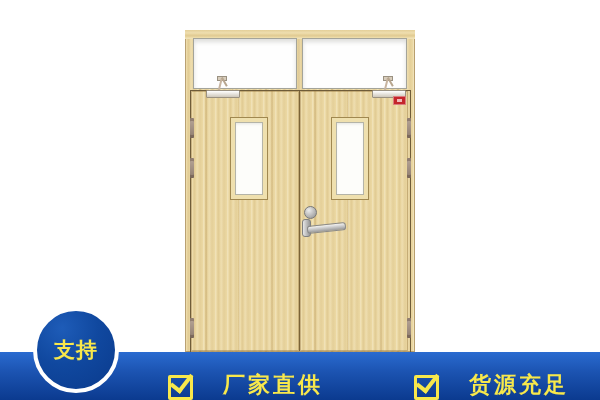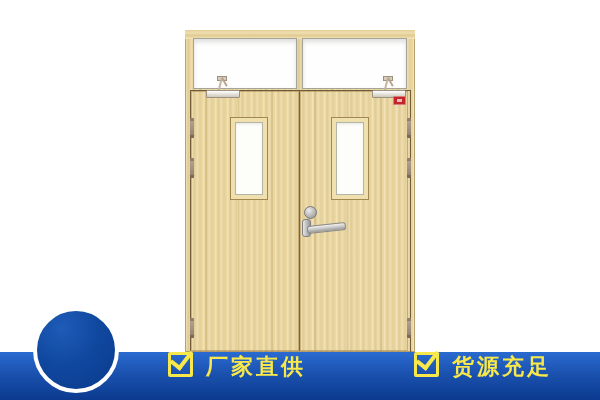--- a/index.html
+++ b/index.html
@@ -91,21 +91,21 @@
     background:radial-gradient(circle at 32% 22%, #1e5cb8 0%, #10489f 45%, #0a3a8c 100%);
     display:flex;flex-direction:column;align-items:center;justify-content:center;
     color:#f8e84b;font-weight:bold;font-size:21px;line-height:1.18;letter-spacing:1px;
     text-align:center;
   }
   
   .banner{
     position:absolute;left:0;top:352px;width:600px;height:48px;z-index:2;
     background:linear-gradient(180deg,#2a6bd0 0%,#1c54b2 40%,#0b3a8f 100%);
   }
-  .banner-item{position:absolute;top:0;height:48px;display:flex;align-items:flex-start;gap:13px;}
+  .banner-item{position:absolute;top:0;height:48px;display:flex;align-items:flex-end;gap:30px;}
   .banner-item.first{left:168px;}
   .banner-item.second{left:414px;}
   .checkbox-icon{position:relative;width:19px;height:19px;border:3px solid #f8e84b;border-radius:2px;display:inline-block;}
   .checkbox-icon .tick{
     position:absolute;left:4px;top:-8px;width:9px;height:18px;
     border-right:4px solid #f8e84b;border-bottom:4px solid #f8e84b;transform:rotate(38deg);
   }
   .banner-label{color:#f8e84b;font-weight:bold;font-size:22px;letter-spacing:3px;white-space:nowrap;}
 </style>
 </head>
@@ -162,15 +162,16 @@
     </div>
     <div class="banner-item second">
       <span class="checkbox-icon">
           <span class="tick"></span>
         </span>
       <span class="banner-label">货源充足</span>
     </div>
   </div>
 
   <div class="badge">
+    <span>支持</span>
   </div>
 
 </div>
 
 </body></html>

